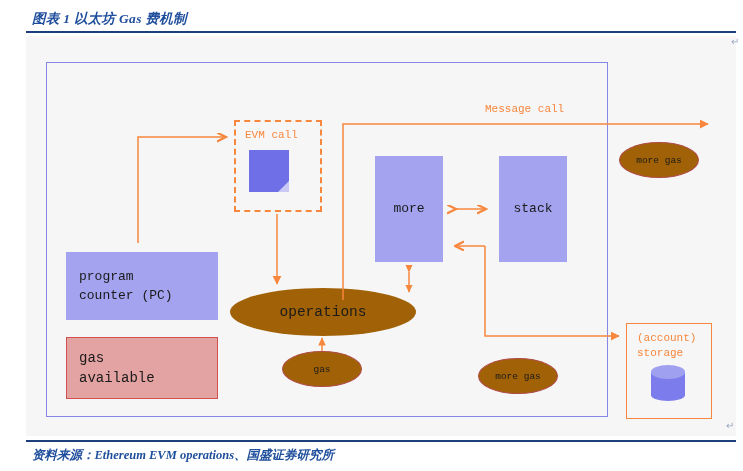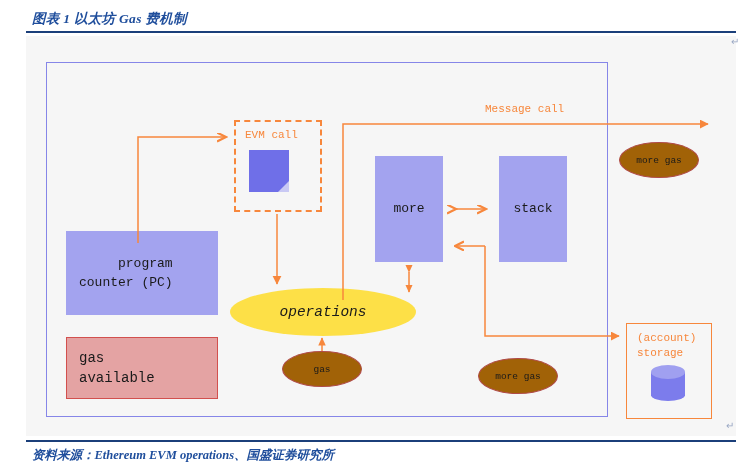--- a/index.html
+++ b/index.html
@@ -58,24 +58,24 @@
   }
   .purple-box.center{justify-content:center;padding-left:0;}
   .red-box{
     background:#e4a3a3;border:1.5px solid #d2504e;
     display:flex;align-items:center;
     font-family:"Liberation Mono","DejaVu Sans Mono",monospace;
     font-size:14px;color:#1a1a1a;
     padding-left:12px;white-space:pre-line;line-height:1.45;
   }
   .ellipse-purple{
-    background:#fde047;border-radius:50%;
+    background:#a16207;border-radius:50%;
     display:flex;align-items:center;justify-content:center;
     font-family:"Liberation Mono","DejaVu Sans Mono",monospace;
-    font-size:14.5px;color:#1a1a1a;font-style:italic;
+    font-size:14.5px;color:#1a1a1a;
   }
   .ellipse-red{
     background:#a16207;border:1.5px solid #b04a48;border-radius:50%;
     display:flex;align-items:center;justify-content:center;
     font-family:"Liberation Mono","DejaVu Sans Mono",monospace;
     font-size:9.5px;color:#1a1a1a;
   }
   .dashed-box{
     border:2px dashed #f7873c;
     background:transparent;
@@ -121,21 +121,21 @@
   <div class="canvas"></div>
 
   <div class="outer-box"></div>
 
   <div class="node dashed-box" style="left:234px;top:120px;width:88px;height:92px;"></div>
   <div class="orange-label" style="left:245px;top:128px;">EVM call</div>
   <div class="doc-icon" style="left:249px;top:150px;">
     <div class="doc-fold"></div>
   </div>
 
-  <div class="node purple-box" style="left:66px;top:231px;width:152px;height:84px;text-align:right;">program
+  <div class="node purple-box" style="left:66px;top:252px;width:152px;height:68px;">program
 counter (PC)</div>
 
   <div class="node red-box" style="left:66px;top:337px;width:152px;height:62px;">gas
 available</div>
 
   <div class="node ellipse-purple" style="left:230px;top:288px;width:186px;height:48px;">operations</div>
 
   <div class="node ellipse-red" style="left:282px;top:351px;width:80px;height:36px;">gas</div>
 
   <div class="node purple-box center" style="left:375px;top:156px;width:68px;height:106px;">more</div>

